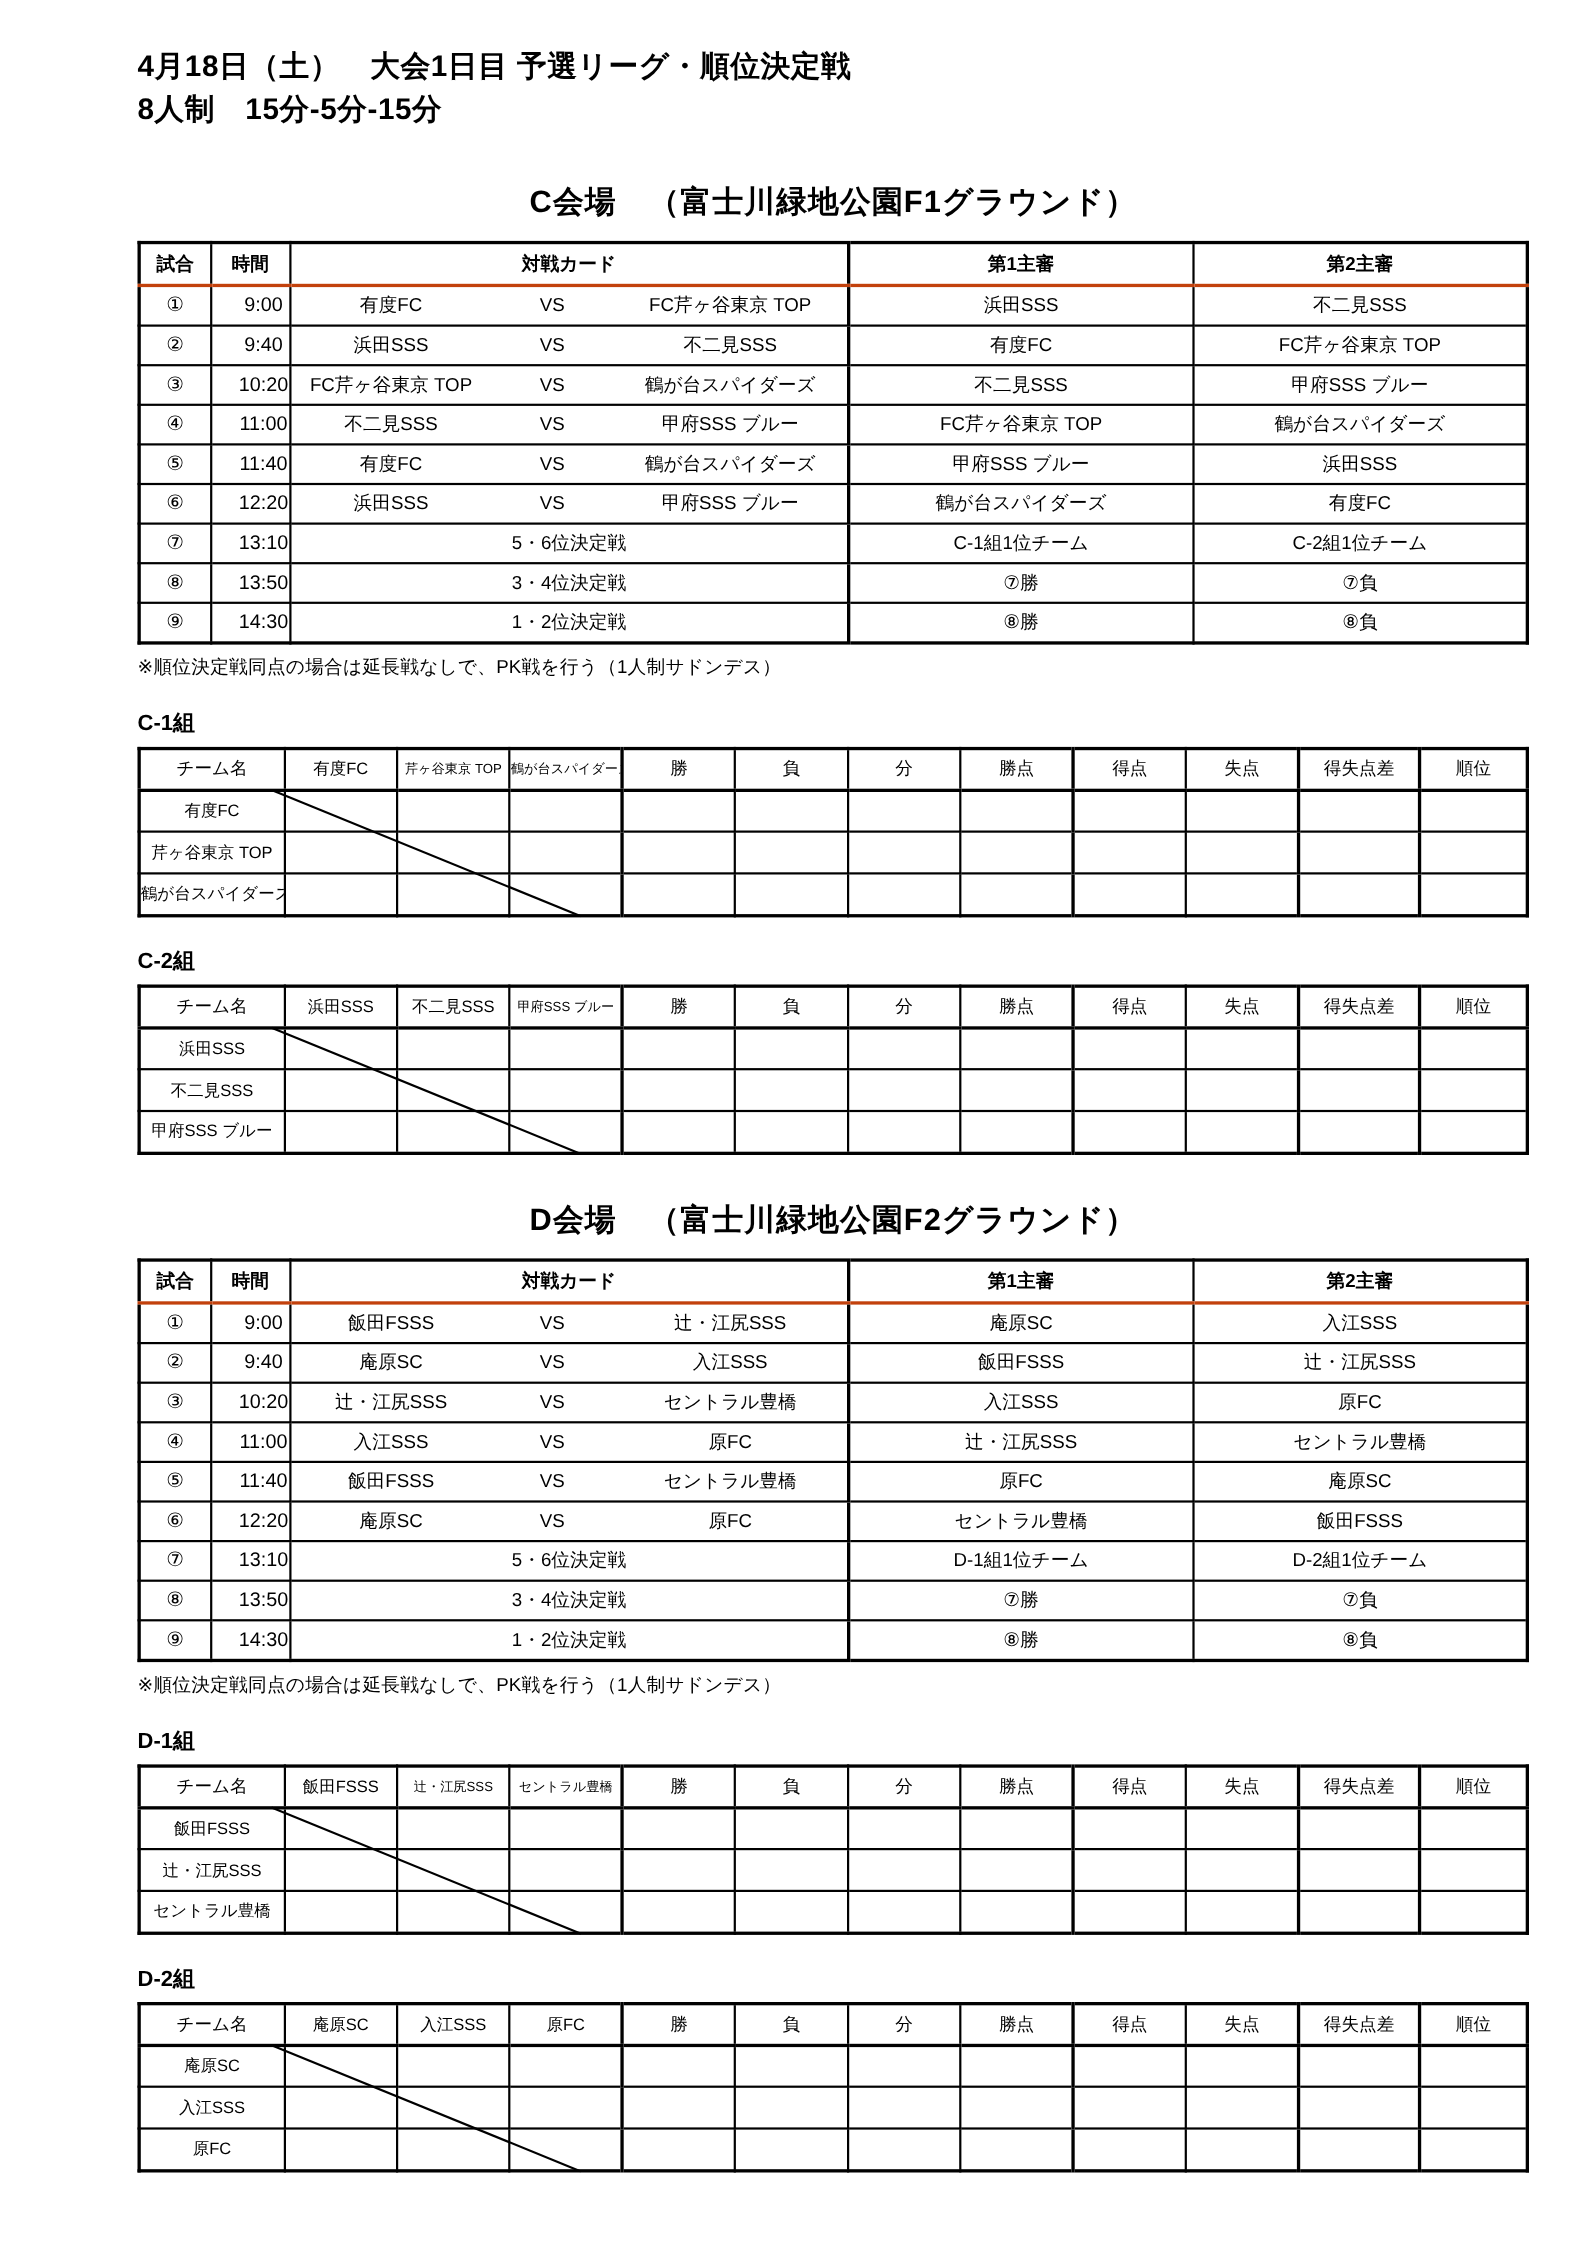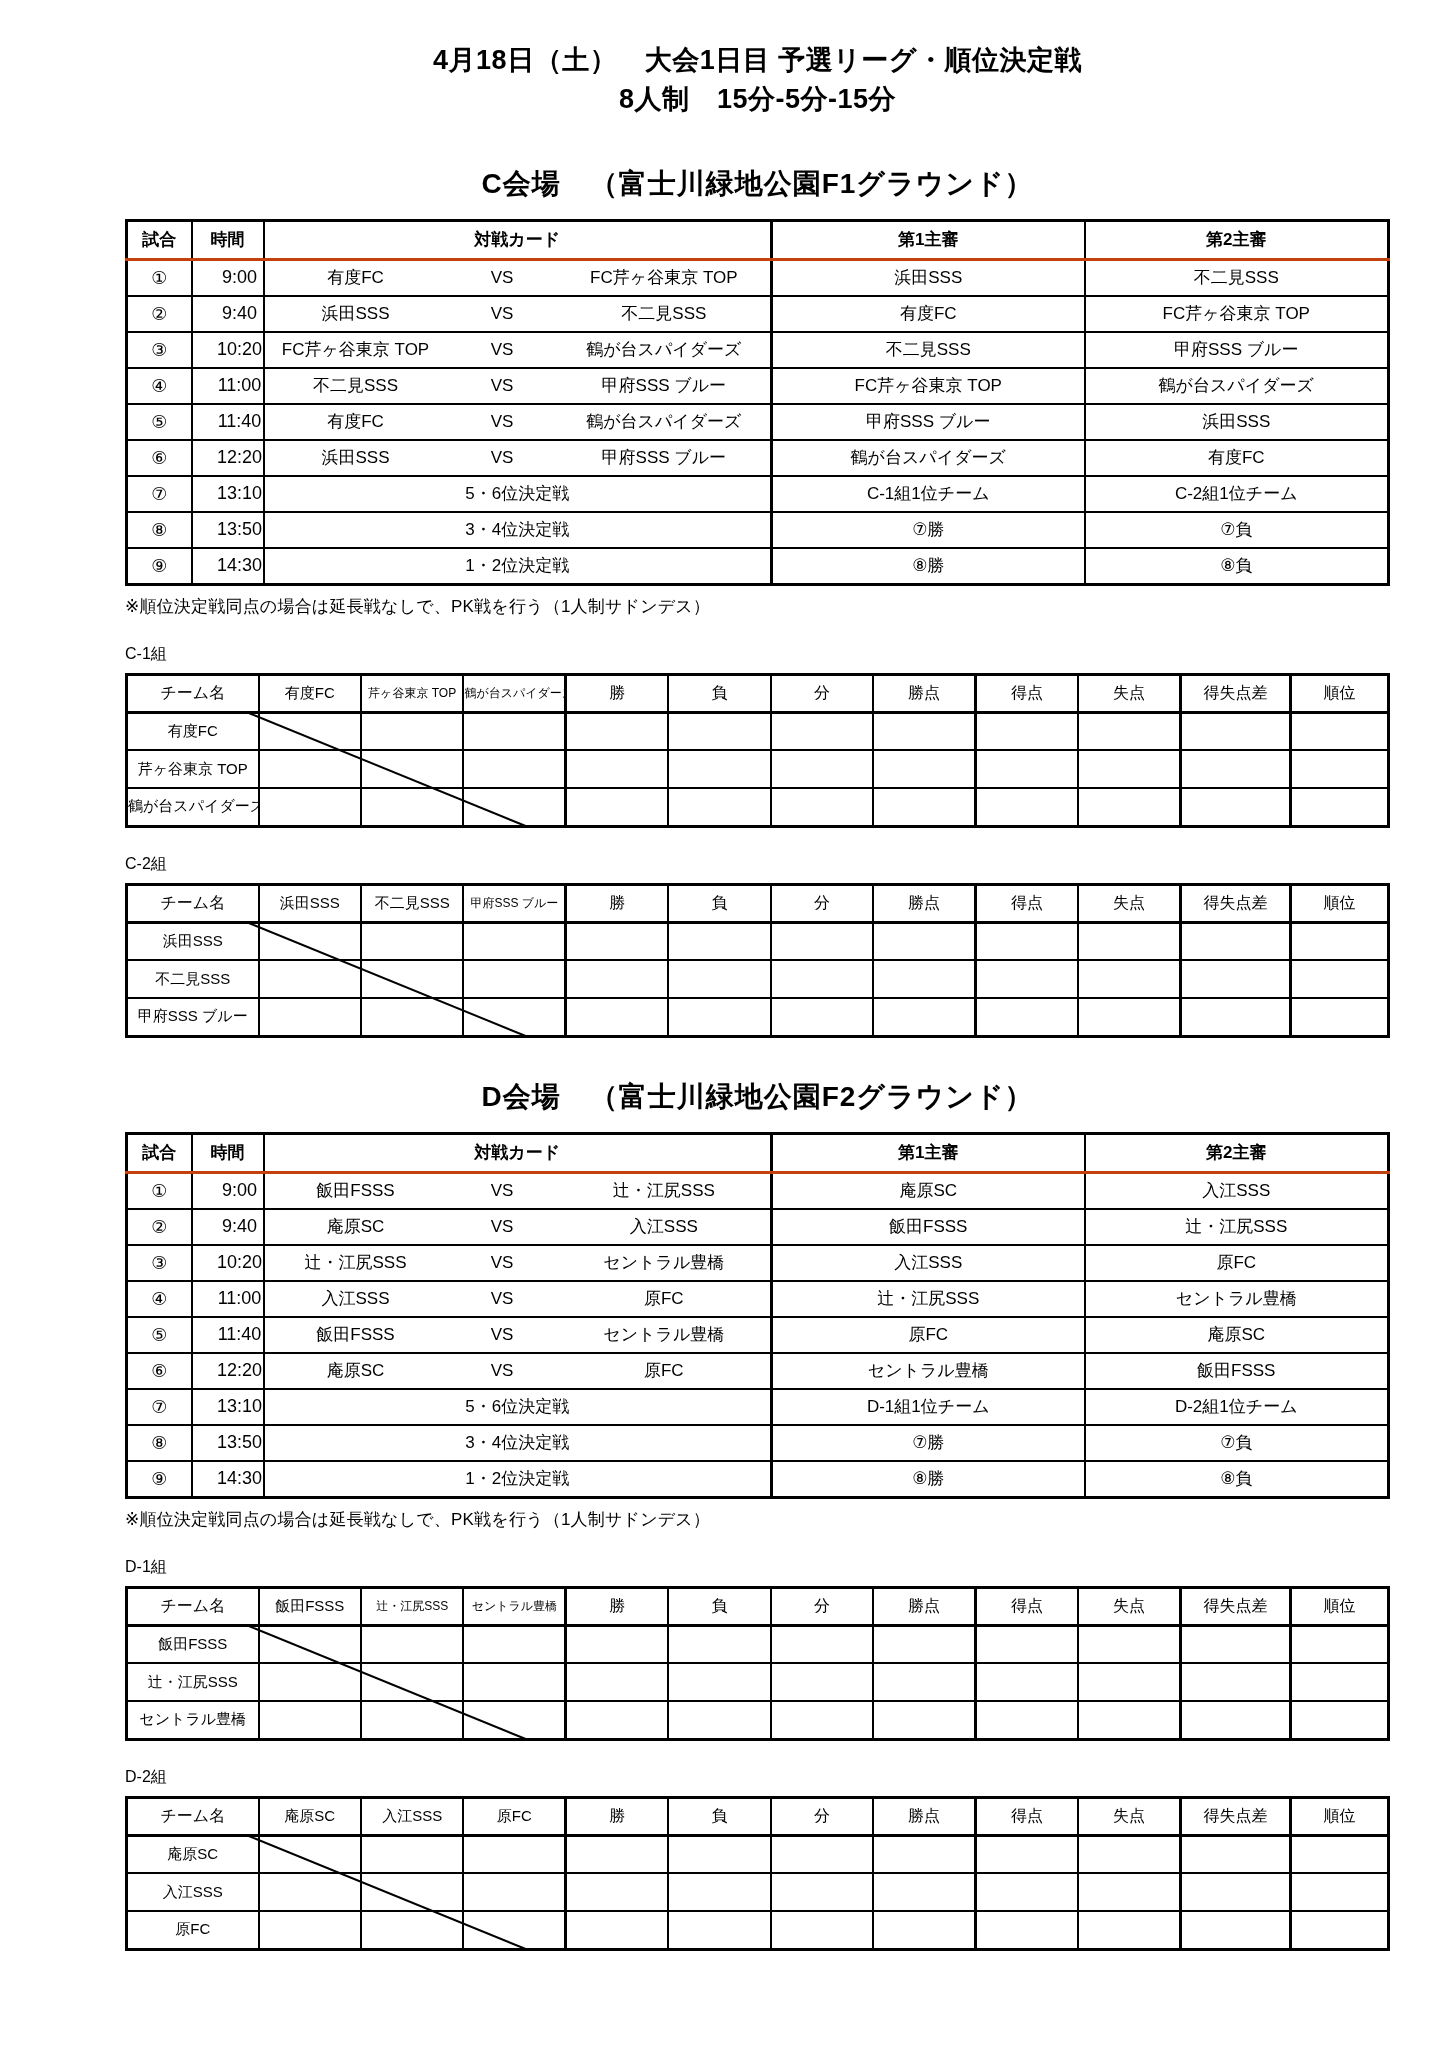--- a/index.html
+++ b/index.html
@@ -2,21 +2,21 @@
 <html><head>
 <meta charset="utf-8">
 <style>
   html,body{margin:0;padding:0;}
   body{
     width:1448px;height:2048px;background:#ffffff;color:#000;
     font-family:"Liberation Sans","DejaVu Sans",sans-serif;
     -webkit-font-smoothing:antialiased;
   }
   .page{width:1265px;margin:0 0 0 125px;padding-top:44px;}
-  .t1,.t2{text-align:center;font-weight:bold;font-size:27px;line-height:1.25;letter-spacing:.5px;}
+  .t1,.t2{text-align:left;font-weight:bold;font-size:27px;line-height:1.25;letter-spacing:.5px;}
   .t2{margin-top:5px;}
   .venue-heading{text-align:center;font-weight:bold;font-size:28px;letter-spacing:1px;}
   .vh-c{margin-top:48px;}
   .vh-d{margin-top:40px;}
 
   table{border-collapse:collapse;table-layout:fixed;width:1265px;}
 
   
   table.sched{border:3px solid #000;margin-top:16px;}
   .sched th,.sched td{border:2px solid #000;text-align:center;vertical-align:middle;padding:0;}
@@ -25,21 +25,21 @@
   .sched td.no{font-size:18px;}
   .sched td.tm{font-size:18px;padding-left:24px;}
   .sched .thickL{border-left:3px solid #000;}
   .cardflex{display:flex;align-items:center;width:100%;}
   .cardflex .home{flex:0 0 36%;text-align:center;}
   .cardflex .vslab{flex:0 0 22%;text-align:center;}
   .cardflex .away{flex:0 0 42%;text-align:center;}
 
   .note{font-size:17px;margin-top:9px;letter-spacing:.2px;}
 
-  .group-label{font-weight:normal;font-size:16px;margin:26px 0 8px 0;}
+  .group-label{font-weight:bold;font-size:20px;margin:26px 0 8px 0;}
 
   
   .stand-wrap{position:relative;width:1159px;}
   table.stand{border:3px solid #000;}
   .stand th,.stand td{border:2px solid #000;text-align:center;vertical-align:middle;padding:0;overflow:hidden;white-space:nowrap;}
   .stand tr{height:38px;}
   .stand thead th{font-weight:normal;font-size:16px;border-bottom:3px solid #000;}
   .stand th.opp{font-size:15px;}
   .stand th.sm,.stand td.sm{font-size:12px;}
   .stand td.lbl{font-size:15px;}

